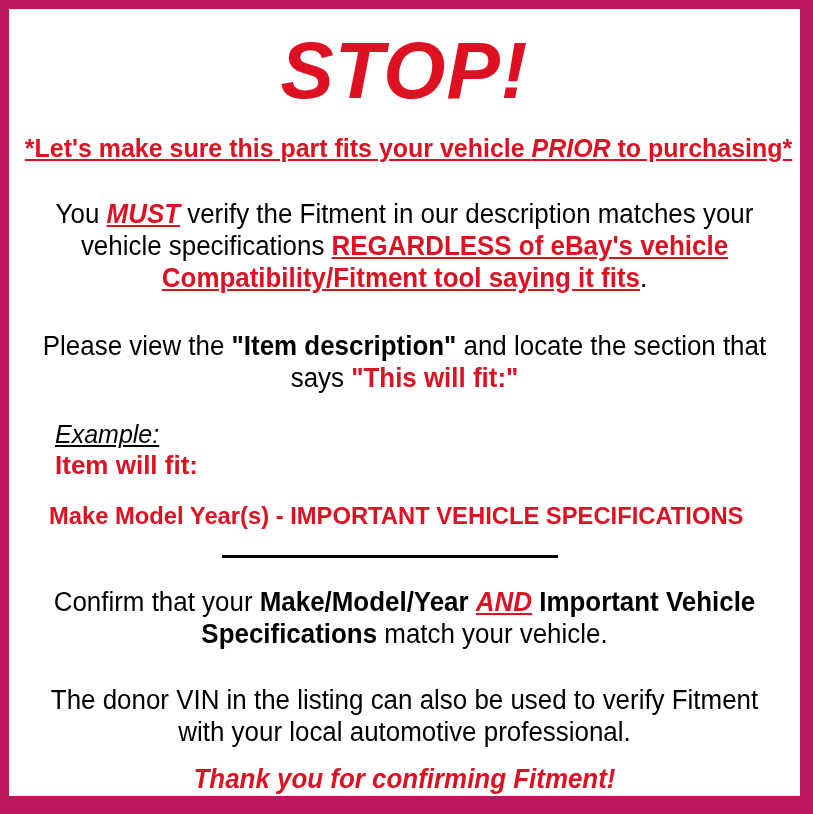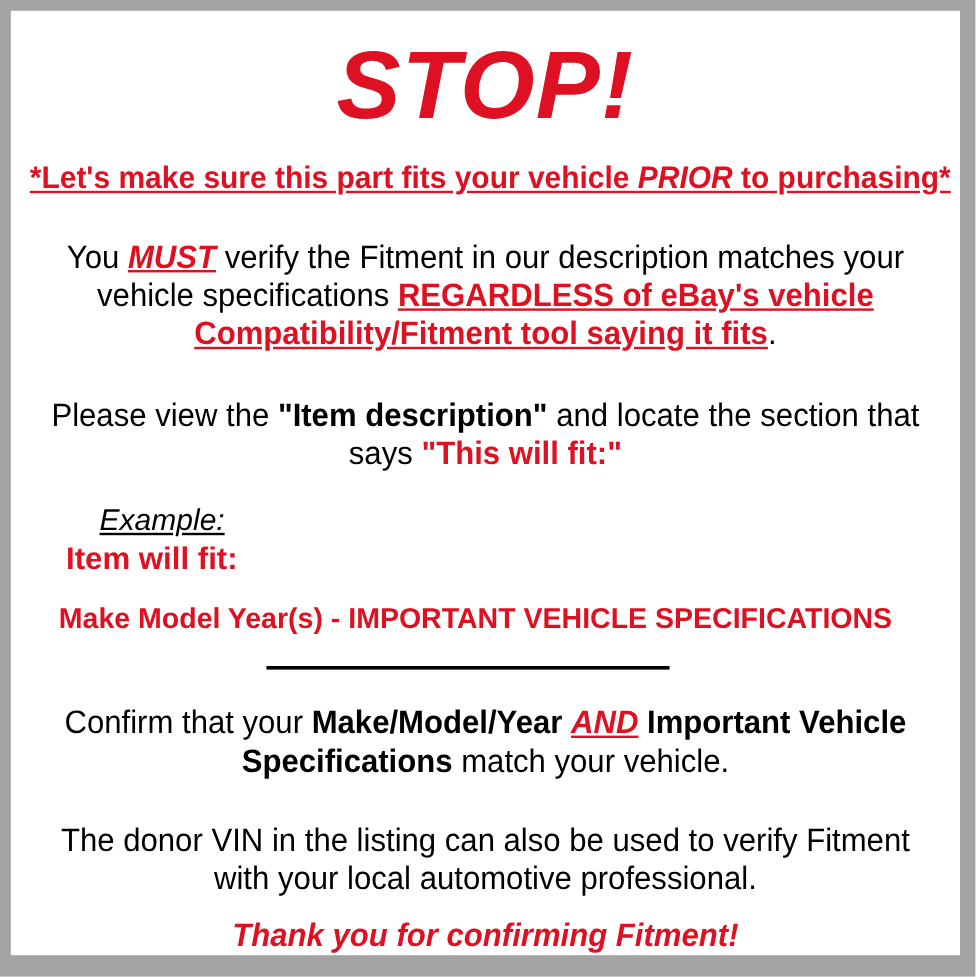--- a/index.html
+++ b/index.html
@@ -12,21 +12,21 @@
     height: 814px;
     overflow: hidden;
     font-family: "Liberation Sans", "DejaVu Sans", sans-serif;
   }
 
   
   #notice-card {
     box-sizing: border-box;
     width: 813px;
     height: 814px;
-    background: #a3a3a3;
+    background: #be185d;
     padding: 9px 13px 18px 9px;
   }
   #notice-body {
     box-sizing: border-box;
     width: 100%;
     height: 100%;
     background: #ffffff;
     position: relative;
     overflow: hidden;
   }
@@ -99,21 +99,20 @@
     left: 46px;
     top: 412px;
     text-align: left;
   }
   #example-label {
     font-size: 25px;
     font-style: italic;
     text-decoration: underline;
     color: #000000;
     line-height: 1.1;
-    margin-left: 28px;
   }
   #example-fit {
     font-size: 26px;
     font-weight: bold;
     color: #dd1122;
     line-height: 1.2;
     margin-top: 1px;
   }
   #example-spec {
     position: absolute;

